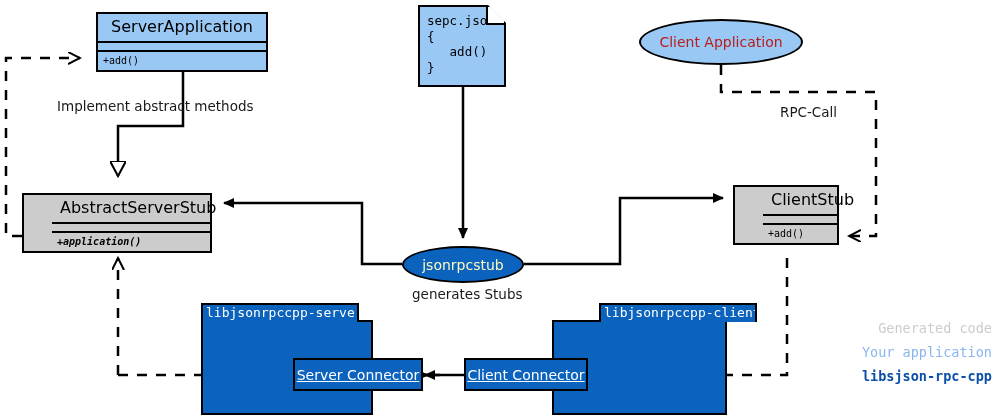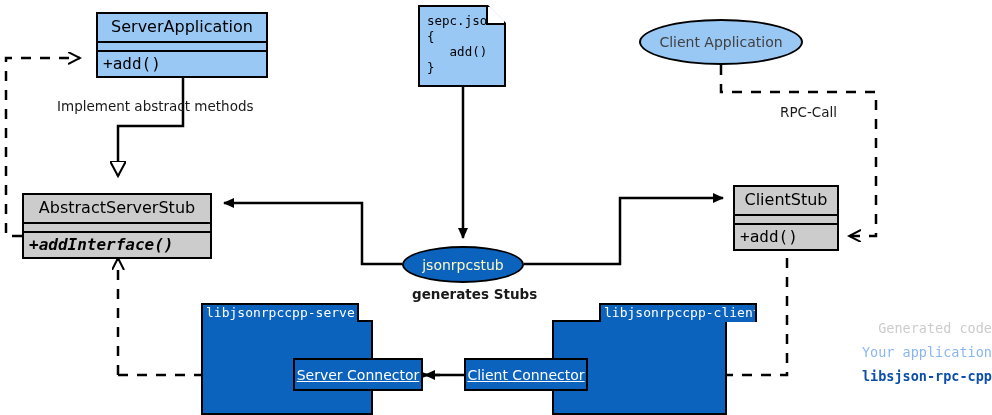--- a/index.html
+++ b/index.html
@@ -39,32 +39,32 @@
     padding: 5px 8px 6px 8px;
     border-bottom: 2px solid #000000;
     white-space: nowrap;
   }
   .uml .spacer {
     height: 7px;
     border-bottom: 2px solid #000000;
   }
   .uml .member {
     font-family: "DejaVu Sans Mono", monospace;
-    font-size: 16px;
+    font-size: 10px;
     color: #000000;
     padding: 3px 4px 3px 5px;
     white-space: nowrap;
     line-height: 1.15;
   }
   .uml.abstract .member {
     font-style: italic;
     font-weight: bold;
   }
   .fill-lightblue { background: #9ac8f5; }
-  .fill-gray      { background: #cccccc; }
+  .fill-gray      { background: #cccccc; padding-left: 28px; }
 
   #box-serverapp     { left: 96px;  top: 12px;  width: 172px; }
   #box-abstractstub  { left: 22px;  top: 193px; width: 190px; }
   #box-clientstub    { left: 733px; top: 185px; width: 106px; }
 
   
   #doc-spec {
     position: absolute;
     left: 418px;
     top: 5px;
@@ -107,21 +107,21 @@
     display: flex;
     align-items: center;
     justify-content: center;
     z-index: 5;
     white-space: nowrap;
   }
   #ell-clientapp {
     left: 639px; top: 19px;
     width: 164px; height: 46px;
     background: #9ac8f5;
-    color: #404040;
+    color: #b91c1c;
     font-size: 14px;
   }
   #ell-jsonrpcstub {
     left: 402px; top: 246px;
     width: 122px; height: 37px;
     background: #0b63be;
     color: #fef9c3;
     font-size: 14px;
   }
 
@@ -186,21 +186,21 @@
 
   
   .label {
     position: absolute;
     font-size: 13.5px;
     color: #1a1a1a;
     white-space: nowrap;
     z-index: 4;
   }
   #lbl-implement  { left: 57px;  top: 81px; margin-top: 17px; }
-  #lbl-generates  { left: 412px; top: 286px; font-weight: bold; }
+  #lbl-generates  { left: 412px; top: 286px; }
   #lbl-rpccall    { left: 780px; top: 104px; }
 
   
   #legend {
     position: absolute;
     left: 826px;
     top: 316px;
     z-index: 7;
     font-family: "DejaVu Sans Mono", monospace;
     font-size: 13.5px;
@@ -255,21 +255,21 @@
 
   <div class="uml fill-lightblue" id="box-serverapp">
     <div class="title">ServerApplication</div>
     <div class="spacer"></div>
     <div class="member">+add()</div>
   </div>
 
   <div class="uml fill-gray abstract" id="box-abstractstub">
     <div class="title">AbstractServerStub</div>
     <div class="spacer"></div>
-    <div class="member">+addInterface()</div>
+    <div class="member">+application()</div>
   </div>
 
   <div class="uml fill-gray" id="box-clientstub">
     <div class="title">ClientStub</div>
     <div class="spacer"></div>
     <div class="member">+add()</div>
   </div>
 
   <div id="doc-spec">
     <div class="code">sepc.json

